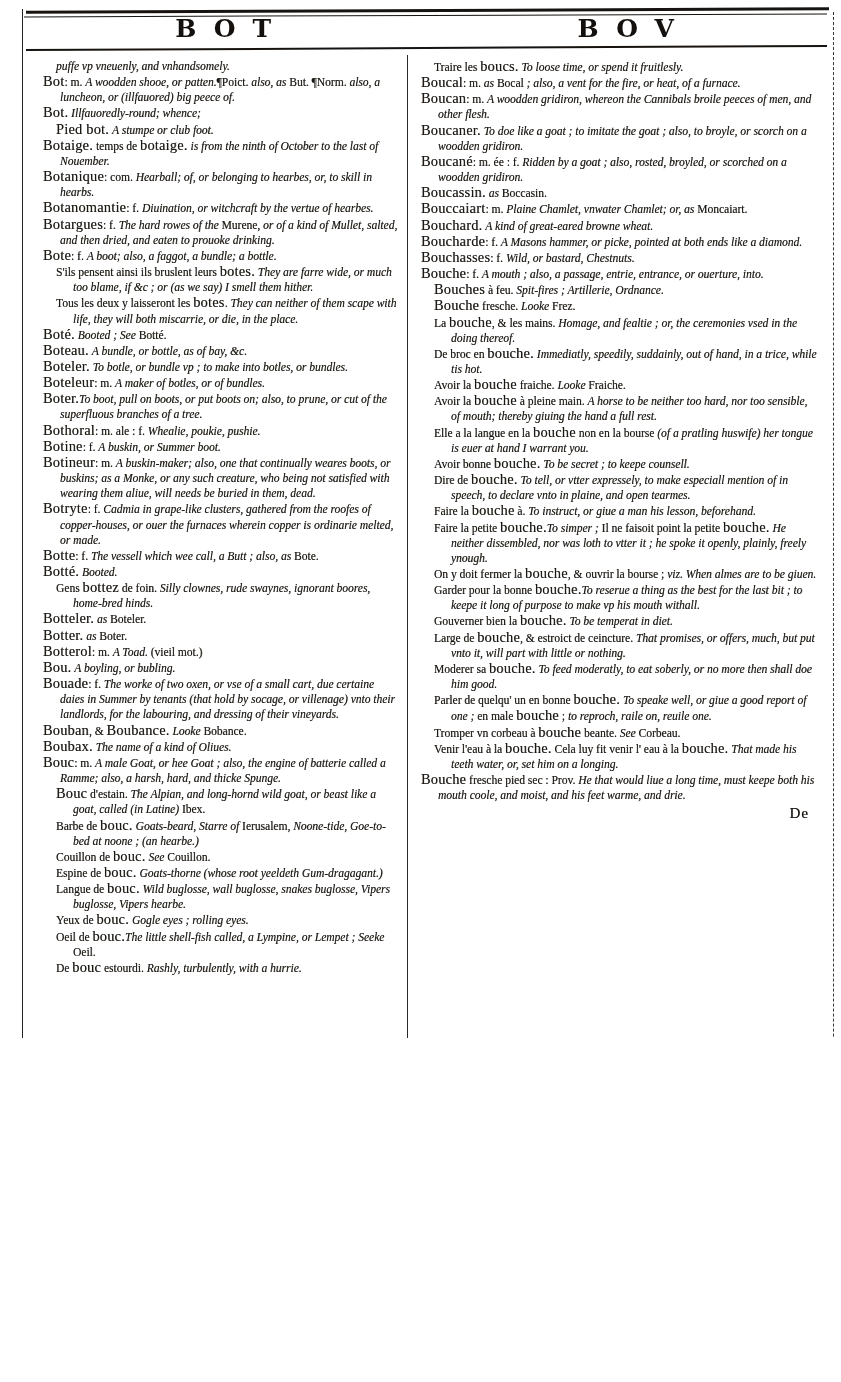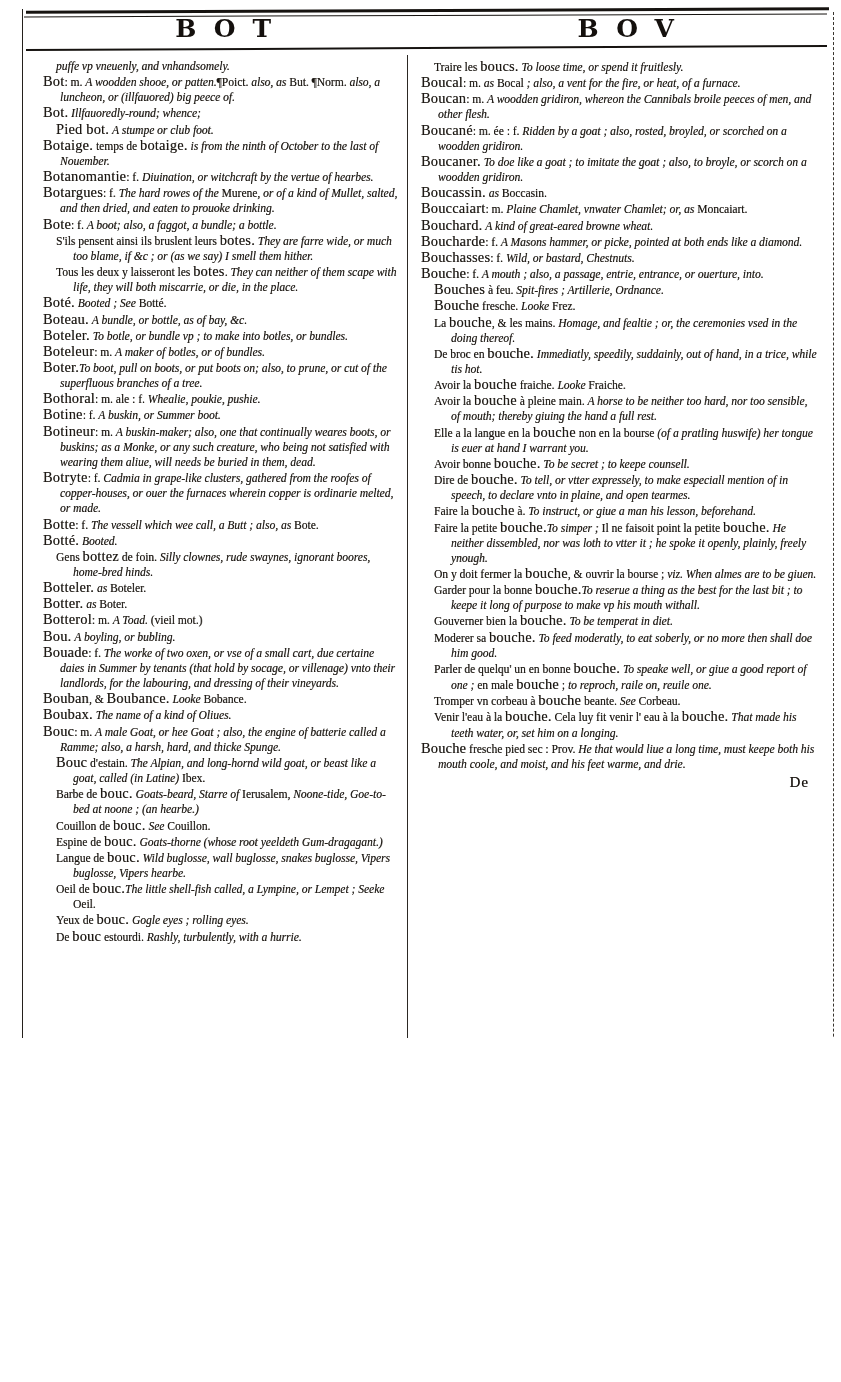--- a/index.html
+++ b/index.html
@@ -47,20 +47,21 @@
   </div>
   <div class="rule" id="rule-under-header"></div>
 
   <div id="columns">
     <div id="col-left">
         <p class="entry ind"><span class="it">puffe vp vneuenly, and vnhandsomely.</span></p>
         <p class="entry"><span class="hw">Bot</span><span class="ro">: m. </span><span class="it">A woodden shooe, or patten.</span><span class="ro">¶Poict. </span><span class="it">also, as </span><span class="ro">But. ¶Norm. </span><span class="it">also, a luncheon, or (illfauored) big peece of.</span></p>
         <p class="entry"><span class="hw">Bot.</span><span class="ro"> </span><span class="it">Illfauoredly-round; whence;</span></p>
         <p class="entry ind"><span class="hw">Pied bot.</span><span class="ro"> </span><span class="it">A stumpe or club foot.</span></p>
         <p class="entry"><span class="hw">Botaige.</span><span class="ro"> temps de </span><span class="hw">botaige.</span><span class="ro"> </span><span class="it">is from the ninth of October to the last of Nouember.</span></p>
+        <p class="entry"><span class="hw">Botanique</span><span class="ro">: com. </span><span class="it">Hearball; of, or belonging to hearbes, or, to skill in hearbs.</span></p>
         <p class="entry"><span class="hw">Botanomantie</span><span class="ro">: f. </span><span class="it">Diuination, or witchcraft by the vertue of hearbes.</span></p>
         <p class="entry"><span class="hw">Botargues</span><span class="ro">: f. </span><span class="it">The hard rowes of the </span><span class="ro">Murene</span><span class="it">, or of a kind of Mullet, salted, and then dried, and eaten to prouoke drinking.</span></p>
         <p class="entry"><span class="hw">Bote</span><span class="ro">: f. </span><span class="it">A boot; also, a faggot, a bundle; a bottle.</span></p>
         <p class="entry ind"><span class="ro">S'ils pensent ainsi ils bruslent leurs </span><span class="hw">botes.</span><span class="ro"> </span><span class="it">They are farre wide, or much too blame, if &amp;c ; or (as we say) I smell them hither.</span></p>
         <p class="entry ind"><span class="ro">Tous les deux y laisseront les </span><span class="hw">botes</span><span class="ro">. </span><span class="it">They can neither of them scape with life, they will both miscarrie, or die, in the place.</span></p>
         <p class="entry"><span class="hw">Boté.</span><span class="ro"> </span><span class="it">Booted ; See </span><span class="ro">Botté.</span></p>
         <p class="entry"><span class="hw">Boteau.</span><span class="ro"> </span><span class="it">A bundle, or bottle, as of bay, &amp;c.</span></p>
         <p class="entry"><span class="hw">Boteler.</span><span class="ro"> </span><span class="it">To botle, or bundle vp ; to make into botles, or bundles.</span></p>
         <p class="entry"><span class="hw">Boteleur</span><span class="ro">: m. </span><span class="it">A maker of botles, or of bundles.</span></p>
         <p class="entry"><span class="hw">Boter.</span><span class="it">To boot, pull on boots, or put boots on; also, to prune, or cut of the superfluous branches of a tree.</span></p>
@@ -77,51 +78,52 @@
         <p class="entry"><span class="hw">Bou.</span><span class="ro"> </span><span class="it">A boyling, or bubling.</span></p>
         <p class="entry"><span class="hw">Bouade</span><span class="ro">: f. </span><span class="it">The worke of two oxen, or vse of a small cart, due certaine daies in Summer by tenants (that hold by socage, or villenage) vnto their landlords, for the labouring, and dressing of their vineyards.</span></p>
         <p class="entry"><span class="hw">Bouban</span><span class="ro">, &amp; </span><span class="hw">Boubance.</span><span class="ro"> </span><span class="it">Looke </span><span class="ro">Bobance.</span></p>
         <p class="entry"><span class="hw">Boubax.</span><span class="ro"> </span><span class="it">The name of a kind of Oliues.</span></p>
         <p class="entry"><span class="hw">Bouc</span><span class="ro">: m. </span><span class="it">A male Goat, or hee Goat ; also, the engine of batterie called a Ramme; also, a harsh, hard, and thicke Spunge.</span></p>
         <p class="entry ind"><span class="hw">Bouc</span><span class="ro"> d'estain. </span><span class="it">The Alpian, and long-hornd wild goat, or beast like a goat, called (in Latine) </span><span class="ro">Ibex.</span></p>
         <p class="entry ind"><span class="ro">Barbe de </span><span class="hw">bouc.</span><span class="ro"> </span><span class="it">Goats-beard, Starre of </span><span class="ro">Ierusalem</span><span class="it">, Noone-tide, Goe-to-bed at noone ; (an hearbe.)</span></p>
         <p class="entry ind"><span class="ro">Couillon de </span><span class="hw">bouc.</span><span class="ro"> </span><span class="it">See </span><span class="ro">Couillon.</span></p>
         <p class="entry ind"><span class="ro">Espine de </span><span class="hw">bouc.</span><span class="ro"> </span><span class="it">Goats-thorne (whose root yeeldeth Gum-dragagant.)</span></p>
         <p class="entry ind"><span class="ro">Langue de </span><span class="hw">bouc.</span><span class="ro"> </span><span class="it">Wild buglosse, wall buglosse, snakes buglosse, Vipers buglosse, Vipers hearbe.</span></p>
+        <p class="entry ind"><span class="ro">Yeux de </span><span class="hw">bouc.</span><span class="ro"> </span><span class="it">Gogle eyes ; rolling eyes.</span></p>
         <p class="entry ind"><span class="ro">Oeil de </span><span class="hw">bouc.</span><span class="it">The little shell-fish called, a Lympine, or Lempet ; Seeke </span><span class="ro">Oeil.</span></p>
-        <p class="entry ind"><span class="ro">Yeux de </span><span class="hw">bouc.</span><span class="ro"> </span><span class="it">Gogle eyes ; rolling eyes.</span></p>
         <p class="entry ind"><span class="ro">De </span><span class="hw">bouc</span><span class="ro"> estourdi. </span><span class="it">Rashly, turbulently, with a hurrie.</span></p>
       </div>
     <div id="col-divider"></div>
     <div id="col-right">
     <p class="entry ind"><span class="ro">Traire les </span><span class="hw">boucs.</span><span class="ro"> </span><span class="it">To loose time, or spend it fruitlesly.</span></p>
         <p class="entry"><span class="hw">Boucal</span><span class="ro">: m. </span><span class="it">as </span><span class="ro">Bocal</span><span class="it"> ; also, a vent for the fire, or heat, of a furnace.</span></p>
         <p class="entry"><span class="hw">Boucan</span><span class="ro">: m. </span><span class="it">A woodden gridiron, whereon the Cannibals broile peeces of men, and other flesh.</span></p>
+        <p class="entry"><span class="hw">Boucaner.</span><span class="ro"> </span><span class="it">To doe like a goat ; to imitate the goat ; also, to broyle, or scorch on a woodden gridiron.</span></p>
         <p class="entry"><span class="hw">Boucané</span><span class="ro">: m. ée : f. </span><span class="it">Ridden by a goat ; also, rosted, broyled, or scorched on a woodden gridiron.</span></p>
-        <p class="entry"><span class="hw">Boucaner.</span><span class="ro"> </span><span class="it">To doe like a goat ; to imitate the goat ; also, to broyle, or scorch on a woodden gridiron.</span></p>
         <p class="entry"><span class="hw">Boucassin.</span><span class="ro"> </span><span class="it">as </span><span class="ro">Boccasin.</span></p>
         <p class="entry"><span class="hw">Bouccaiart</span><span class="ro">: m. </span><span class="it">Plaine Chamlet, vnwater Chamlet; or, as </span><span class="ro">Moncaiart.</span></p>
         <p class="entry"><span class="hw">Bouchard.</span><span class="ro"> </span><span class="it">A kind of great-eared browne wheat.</span></p>
         <p class="entry"><span class="hw">Boucharde</span><span class="ro">: f. </span><span class="it">A Masons hammer, or picke, pointed at both ends like a diamond.</span></p>
         <p class="entry"><span class="hw">Bouchasses</span><span class="ro">: f. </span><span class="it">Wild, or bastard, Chestnuts.</span></p>
         <p class="entry"><span class="hw">Bouche</span><span class="ro">: f. </span><span class="it">A mouth ; also, a passage, entrie, entrance, or ouerture, into.</span></p>
         <p class="entry ind"><span class="hw">Bouches</span><span class="ro"> à feu. </span><span class="it">Spit-fires ; Artillerie, Ordnance.</span></p>
         <p class="entry ind"><span class="hw">Bouche</span><span class="ro"> fresche. </span><span class="it">Looke </span><span class="ro">Frez.</span></p>
         <p class="entry ind"><span class="ro">La </span><span class="hw">bouche</span><span class="ro">, &amp; les mains. </span><span class="it">Homage, and fealtie ; or, the ceremonies vsed in the doing thereof.</span></p>
         <p class="entry ind"><span class="ro">De broc en </span><span class="hw">bouche.</span><span class="ro"> </span><span class="it">Immediatly, speedily, suddainly, out of hand, in a trice, while tis hot.</span></p>
         <p class="entry ind"><span class="ro">Avoir la </span><span class="hw">bouche</span><span class="ro"> fraiche. </span><span class="it">Looke </span><span class="ro">Fraiche.</span></p>
         <p class="entry ind"><span class="ro">Avoir la </span><span class="hw">bouche</span><span class="ro"> à pleine main. </span><span class="it">A horse to be neither too hard, nor too sensible, of mouth; thereby giuing the hand a full rest.</span></p>
         <p class="entry ind"><span class="ro">Elle a la langue en la </span><span class="hw">bouche</span><span class="ro"> non en la bourse </span><span class="it">(of a pratling huswife) her tongue is euer at hand I warrant you.</span></p>
         <p class="entry ind"><span class="ro">Avoir bonne </span><span class="hw">bouche.</span><span class="ro"> </span><span class="it">To be secret ; to keepe counsell.</span></p>
         <p class="entry ind"><span class="ro">Dire de </span><span class="hw">bouche.</span><span class="ro"> </span><span class="it">To tell, or vtter expressely, to make especiall mention of in speech, to declare vnto in plaine, and open tearmes.</span></p>
         <p class="entry ind"><span class="ro">Faire la </span><span class="hw">bouche</span><span class="ro"> à. </span><span class="it">To instruct, or giue a man his lesson, beforehand.</span></p>
         <p class="entry ind"><span class="ro">Faire la petite </span><span class="hw">bouche.</span><span class="it">To simper ; </span><span class="ro">Il ne faisoit point la petite </span><span class="hw">bouche.</span><span class="ro"> </span><span class="it">He neither dissembled, nor was loth to vtter it ; he spoke it openly, plainly, freely ynough.</span></p>
         <p class="entry ind"><span class="ro">On y doit fermer la </span><span class="hw">bouche</span><span class="ro">, &amp; ouvrir la bourse ; </span><span class="it">viz. When almes are to be giuen.</span></p>
         <p class="entry ind"><span class="ro">Garder pour la bonne </span><span class="hw">bouche.</span><span class="it">To reserue a thing as the best for the last bit ; to keepe it long of purpose to make vp his mouth withall.</span></p>
         <p class="entry ind"><span class="ro">Gouverner bien la </span><span class="hw">bouche.</span><span class="ro"> </span><span class="it">To be temperat in diet.</span></p>
+        <p class="entry ind"><span class="ro">Large de </span><span class="hw">bouche</span><span class="ro">, &amp; estroict de ceincture. </span><span class="it">That promises, or offers, much, but put vnto it, will part with little or nothing.</span></p>
         <p class="entry ind"><span class="ro">Moderer sa </span><span class="hw">bouche.</span><span class="ro"> </span><span class="it">To feed moderatly, to eat soberly, or no more then shall doe him good.</span></p>
         <p class="entry ind"><span class="ro">Parler de quelqu' un en bonne </span><span class="hw">bouche.</span><span class="ro"> </span><span class="it">To speake well, or giue a good report of one ; </span><span class="ro">en male </span><span class="hw">bouche</span><span class="ro"> ; </span><span class="it">to reproch, raile on, reuile one.</span></p>
         <p class="entry ind"><span class="ro">Tromper vn corbeau à </span><span class="hw">bouche</span><span class="ro"> beante. </span><span class="it">See </span><span class="ro">Corbeau.</span></p>
         <p class="entry ind"><span class="ro">Venir l'eau à la </span><span class="hw">bouche.</span><span class="ro"> Cela luy fit venir l' eau à la </span><span class="hw">bouche.</span><span class="ro"> </span><span class="it">That made his teeth water, or, set him on a longing.</span></p>
         <p class="entry"><span class="hw">Bouche</span><span class="ro"> fresche pied sec : Prov. </span><span class="it">He that would liue a long time, must keepe both his mouth coole, and moist, and his feet warme, and drie.</span></p>
         <p id="catchword">De</p>
       </div>
   </div>
 
   <div class="rule" id="rule-bottom"></div>

